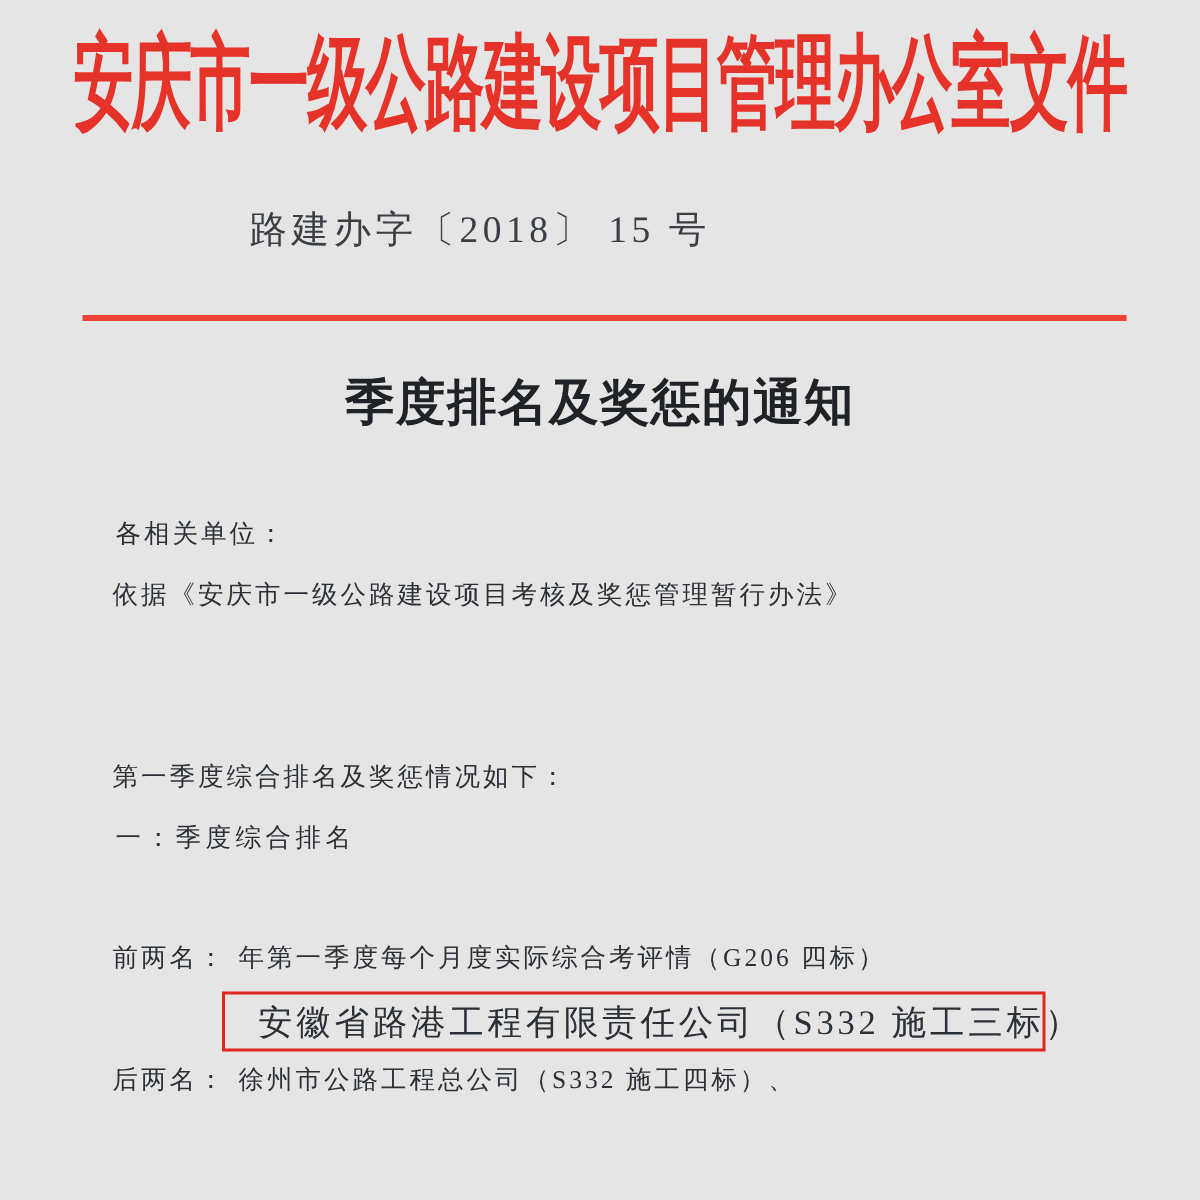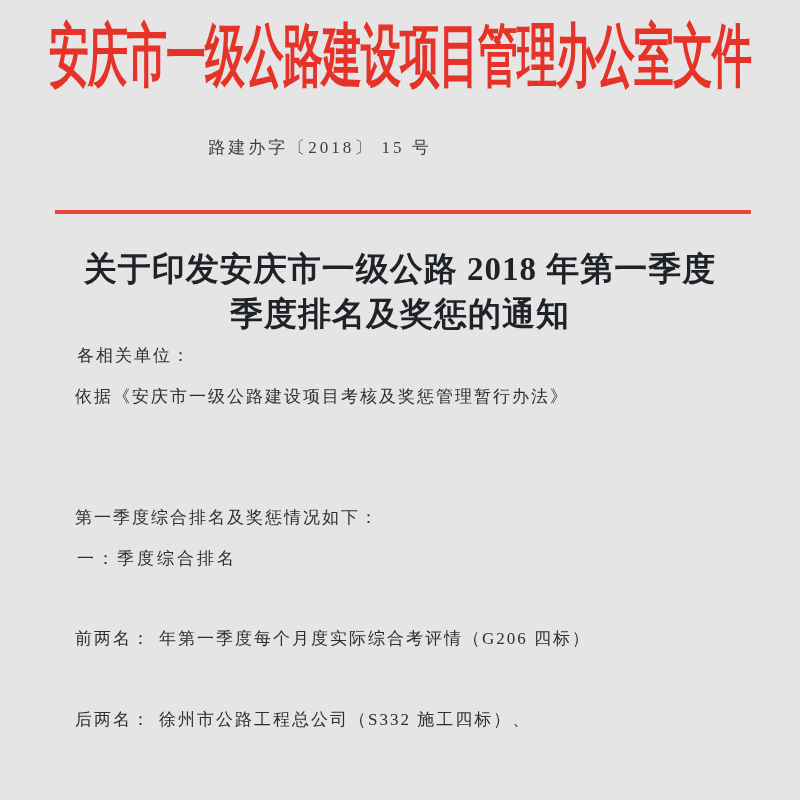--- a/index.html
+++ b/index.html
@@ -32,21 +32,21 @@
     transform: scaleY(1.72);
     transform-origin: center top;
   }
 
   .doc-number {
     position: absolute;
     top: 136px;
     left: 0;
     width: 640px;
     text-align: center;
-    font-size: 17px;
+    font-size: 25px;
     color: #3a3f45;
     letter-spacing: 3px;
   }
 
   .red-rule {
     position: absolute;
     top: 210px;
     left: 55px;
     width: 696px;
     height: 4px;
@@ -112,34 +112,36 @@
 
 <div class="page">
 
   <div class="org-title">安庆市一级公路建设项目管理办公室文件</div>
 
   <div class="doc-number">路建办字〔2018〕 15 号</div>
 
   <div class="red-rule"></div>
 
   <div class="doc-title">
-    <div>关于印发安庆市一级公路 2018 年第一季度</div>
     <div>季度排名及奖惩的通知</div>
   </div>
 
   <div class="bline salutation">各相关单位：</div>
 
   <div class="bline p-line-0">依据《安庆市一级公路建设项目考核及奖惩管理暂行办法》</div>
   <div class="bline p-line-3">第一季度综合排名及奖惩情况如下：</div>
 
   <div class="bline section-head">一：季度综合排名</div>
 
 
   <div class="bline rank-top">
     <span class="rank-label">前两名：</span><span>年第一季度每个月度实际综合考评情（G206 四标）</span>
   </div>
 
+  <div class="highlight-box">
+    <span class="boxed-text">安徽省路港工程有限责任公司（S332 施工三标）</span>
+  </div>
 
   <div class="bline rank-bottom">
     <span class="rank-label">后两名：</span><span>徐州市公路工程总公司（S332 施工四标）、</span>
   </div>
 
 </div>
 
 </body></html>

